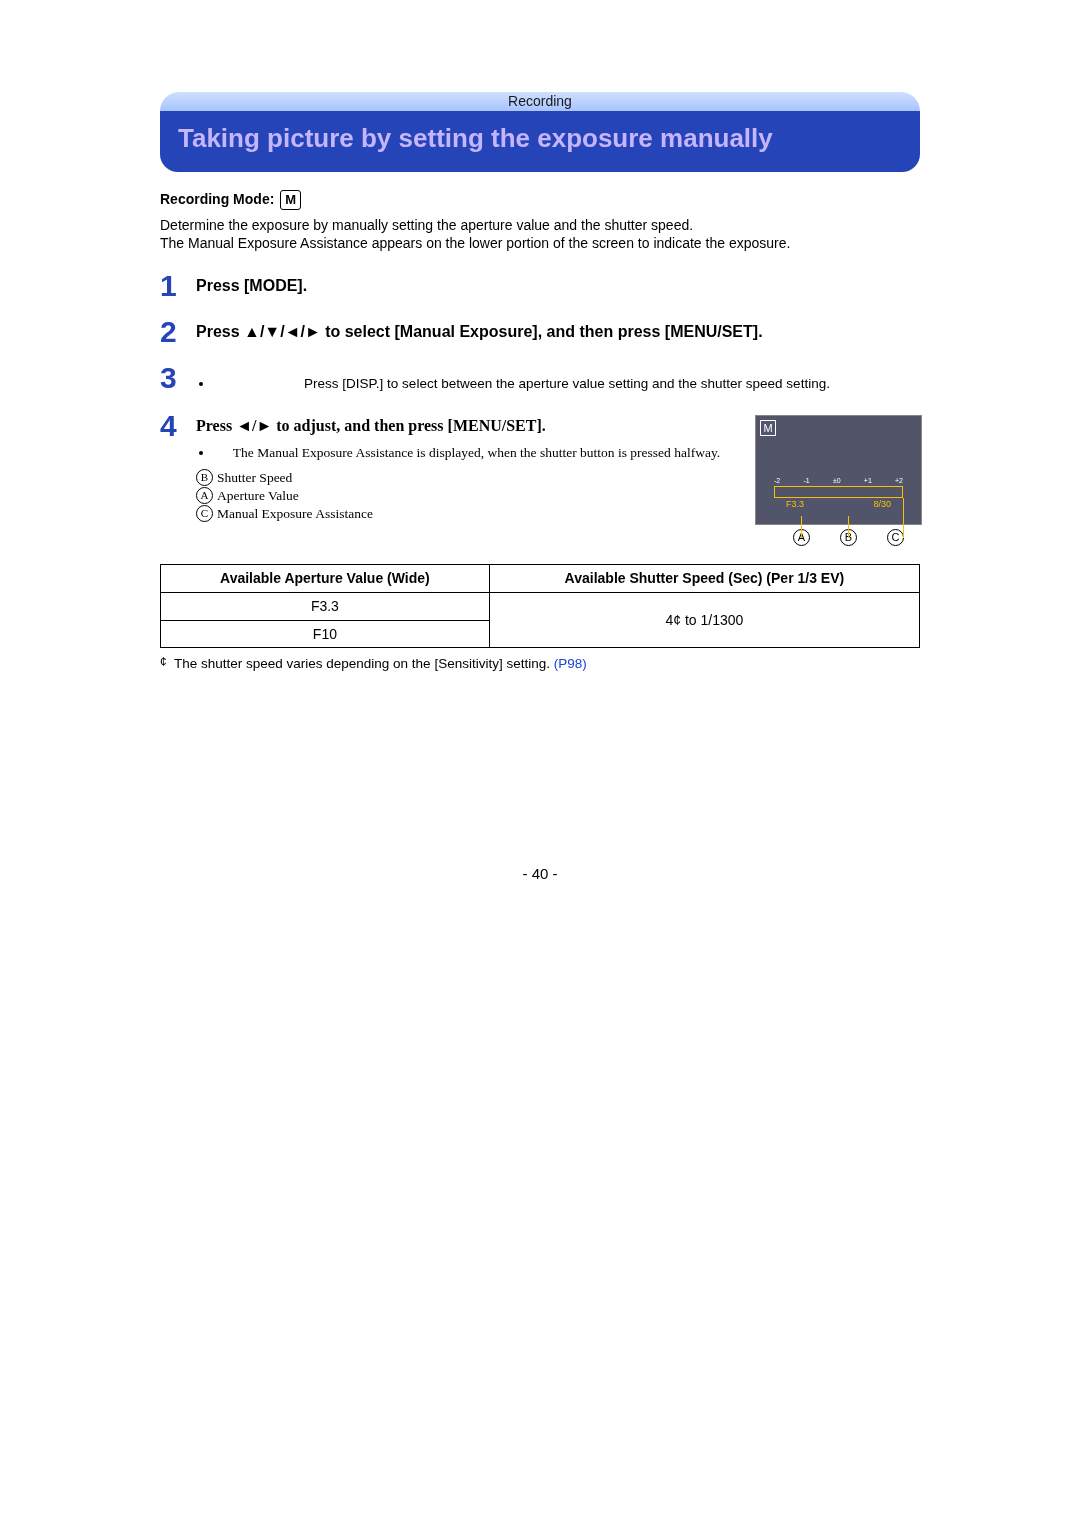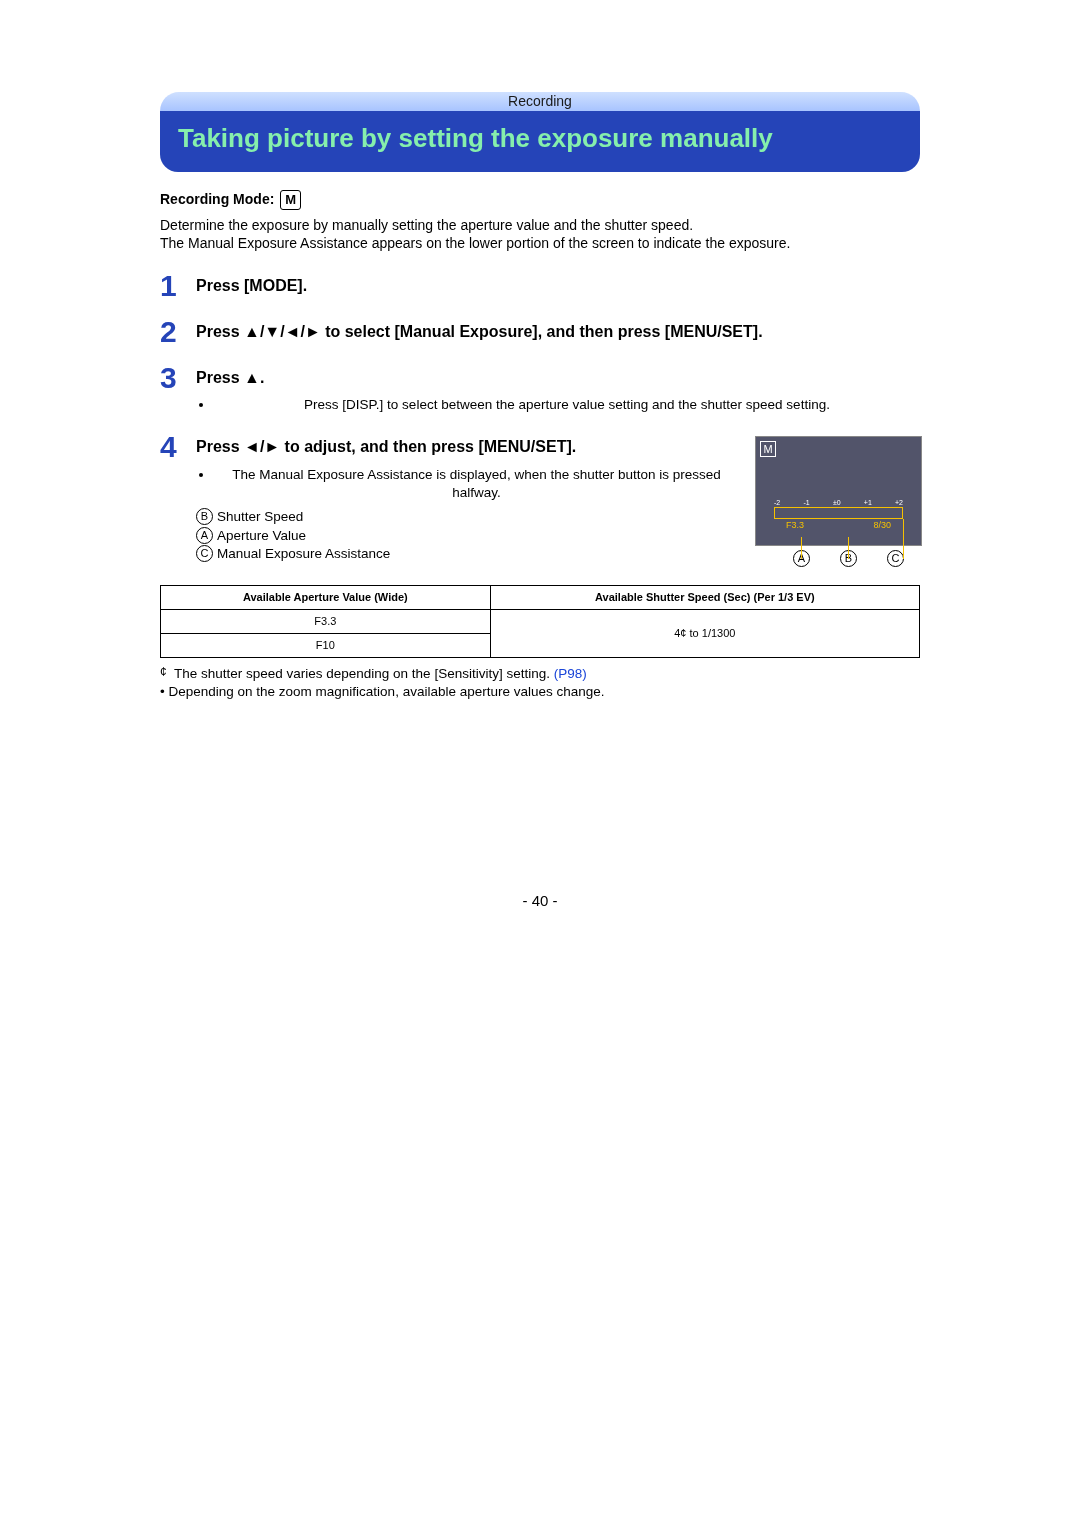--- a/index.html
+++ b/index.html
@@ -19,21 +19,21 @@
   .section-tab {
     background: linear-gradient(#cfe0ff 0%, #a8c4ff 100%);
     border-radius: 25px 25px 0 0;
     text-align: center;
     padding: 0px 0;
     font-size: 14px;
     color: #1a1a1a;
   }
   .title-bar {
     background: #2544b8;
-    color: #86efac;
+    color: #c4b5fd;
     border-radius: 0 0 18px 18px;
     padding: 10px 18px 12px 18px;
     margin-bottom: 18px;
   }
   .title-bar .main {
     font-size: 26px;
     font-weight: bold;
     margin-bottom: 4px;
   }
   .title-bar .sub {
@@ -96,21 +96,21 @@
     text-align: center;
     line-height: 14px;
     margin-right: 4px;
     vertical-align: 1px;
   }
   .step4-row {
     display: flex;
     align-items: flex-start;
     gap: 16px;
   }
-  .step4-text { flex: 1; }
+  .step4-text { flex: 1; font-family: Liberation Serif, serif; }
 
   
   .lcd-wrap { width: 165px; }
   .lcd {
     position: relative;
     width: 165px; height: 108px;
     border: 1px solid #888;
     background: #52546a;
   }
   .lcd .m {
@@ -151,21 +151,21 @@
     width: 165px; margin-top: 4px;
     font-size: 13px;
     padding: 0 12px 0 38px;
     box-sizing: border-box;
   }
 
   table.spec {
     border-collapse: collapse;
     width: 100%;
     margin-top: 18px;
-    font-size: 11px;
+    font-size: 14px;
   }
   table.spec th, table.spec td {
     border: 1px solid #000;
     padding: 4px 8px;
     text-align: center;
   }
   table.spec th { font-weight: bold; }
   .footnotes {
     font-size: 13.5px;
     margin-top: 6px;
@@ -209,21 +209,20 @@
   <div class="step">
     <div class="num">2</div>
     <div class="body">
       <div class="head">Press ▲/▼/◄/► to select [Manual Exposure], and then press [MENU/SET].</div>
     </div>
   </div>
 
   <div class="step">
     <div class="num">3</div>
     <div class="body">
-      <div class="head">Press ▲.</div>
       <ul class="sub-bullets">
         <li>Press [DISP.] to select between the aperture value setting and the shutter speed setting.</li>
       </ul>
     </div>
   </div>
 
   <div class="step">
     <div class="num">4</div>
     <div class="body">
       <div class="step4-row">
@@ -286,17 +285,16 @@
       </tr>
     </tbody>
   </table>
 
   <div class="footnotes">
     <div>
       <span class="star">¢</span>&nbsp;
       <span>The shutter speed varies depending on the [Sensitivity] setting.</span>
       <span class="link">(P98)</span>
     </div>
-    <div>• <span>Depending on the zoom magnification, available aperture values change.</span></div>
   </div>
 
   <div class="page-num">- 40 -</div>
 </div>
 
 </body></html>

